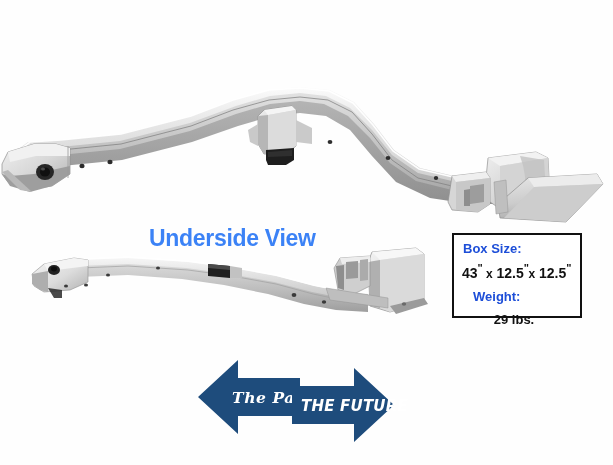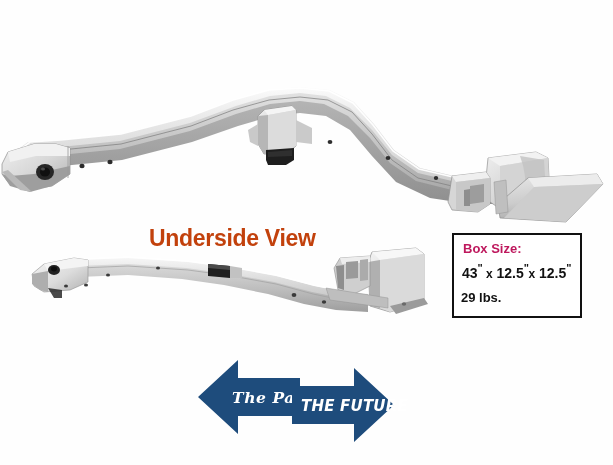--- a/index.html
+++ b/index.html
@@ -34,41 +34,41 @@
   .rail-svg { display: block; width: 100%; height: 100%; overflow: visible; }
 
   
   .caption-underside {
     position: absolute;
     left: 149px;
     top: 225px;
     font-size: 23px;
     font-weight: bold;
     letter-spacing: -0.3px;
-    color: #c2410c;
+    color: #3b82f6;
     white-space: nowrap;
     font-family: "Liberation Sans", sans-serif;
   }
 
   
   .spec-box {
     position: absolute;
     left: 452px;
     top: 233px;
     width: 130px;
     height: 85px;
     border: 2px solid #111111;
     background: #ffffff;
     box-sizing: border-box;
     padding: 5px 7px 0 7px;
   }
   .spec-line {
     font-size: 13px;
     font-weight: bold;
-    color: #be185d;
+    color: #1d4ed8;
     white-space: nowrap;
     line-height: 1.0;
   }
   .spec-label-boxsize { margin: 2px 0 0 2px; }
   .spec-dims {
     margin: 7px 0 0 1px;
     font-size: 13.5px;
     font-weight: bold;
     color: #111111;
     white-space: nowrap;
@@ -77,21 +77,21 @@
   .spec-dims .inch {
     font-size: 11px;
     vertical-align: super;
     font-weight: bold;
     letter-spacing: -0.5px;
   }
   .spec-dims .x { font-size: 12px; font-weight: bold; }
   .spec-label-weight { margin: 9px 0 0 12px; }
   .spec-weight-value {
     margin: 9px 6px 0 0;
-    text-align: left;
+    text-align: center;
     font-size: 13px;
     font-weight: bold;
     color: #111111;
   }
 
   
   .arrows {
     position: absolute;
     left: 196px;
     top: 356px;
@@ -293,20 +293,21 @@
   <div class="spec-box" style="border-color: rgb(17, 17, 17);">
     <div class="spec-line spec-label-boxsize">Box Size:</div>
 
     <div class="spec-dims">
       <span class="num">43</span><span class="inch">"</span>
       <span class="x">x</span>
       <span class="num">12.5</span><span class="inch">"</span><span class="x">x</span>
       <span class="num">12.5</span><span class="inch">"</span>
     </div>
 
+    <div class="spec-line spec-label-weight">Weight:</div>
 
     <div class="spec-weight-value">29 lbs.</div>
   </div>
 
   <div class="arrows">
     <svg width="200" height="86" viewBox="0 0 200 86">
 
       <g>
         <path d="M42,4 L42,22 L104,22 L104,60 L42,60 L42,78 L2,41 Z" fill="#1e4c7c"></path>
         <text class="arrow-text txt-past" x="36" y="47">The Past</text>

